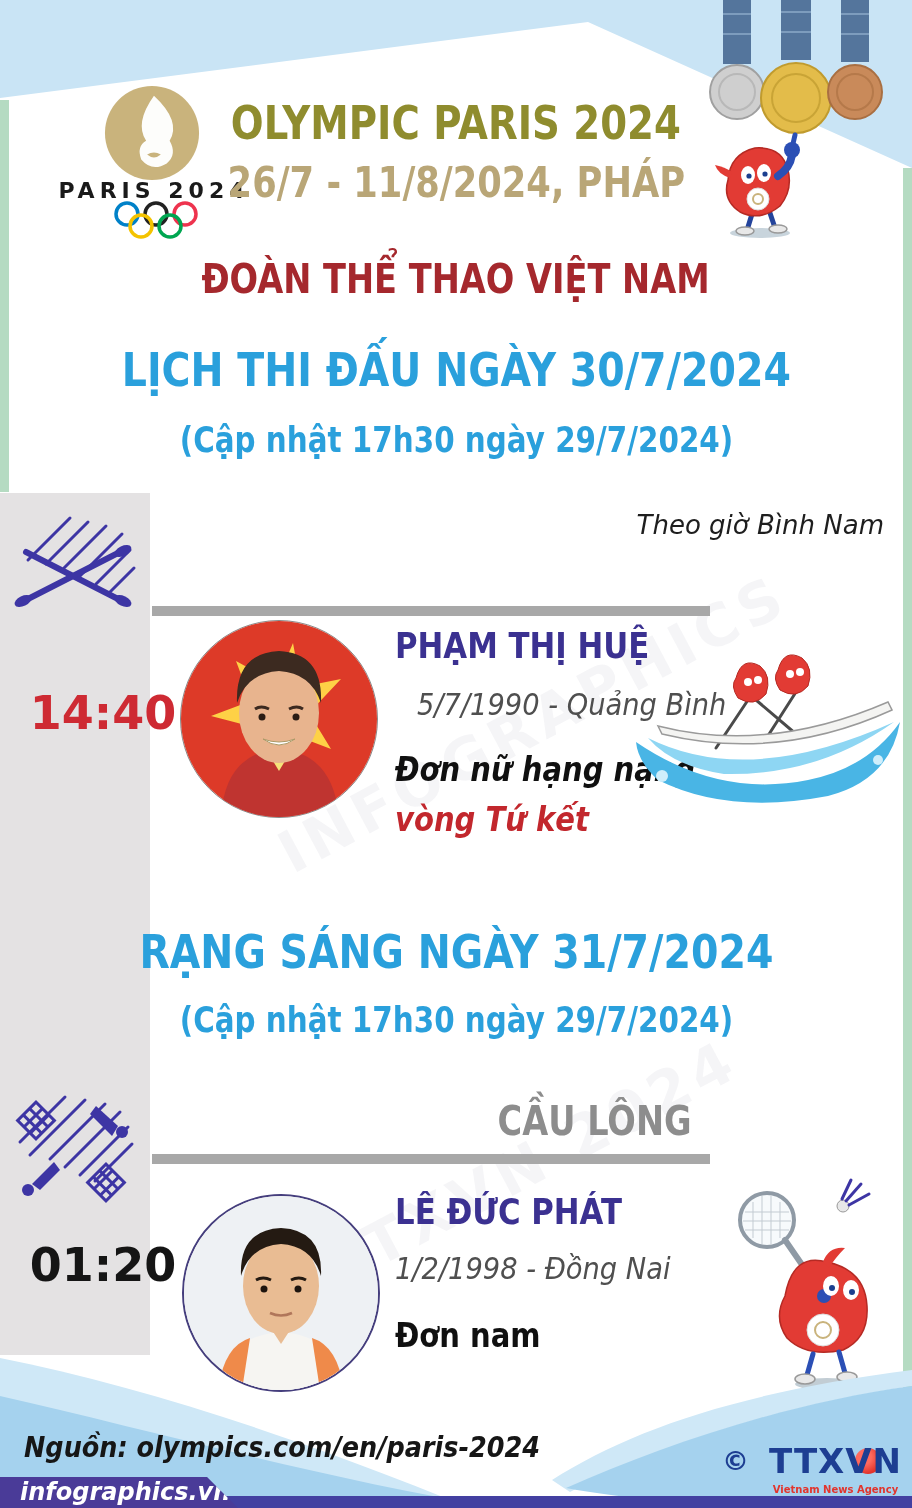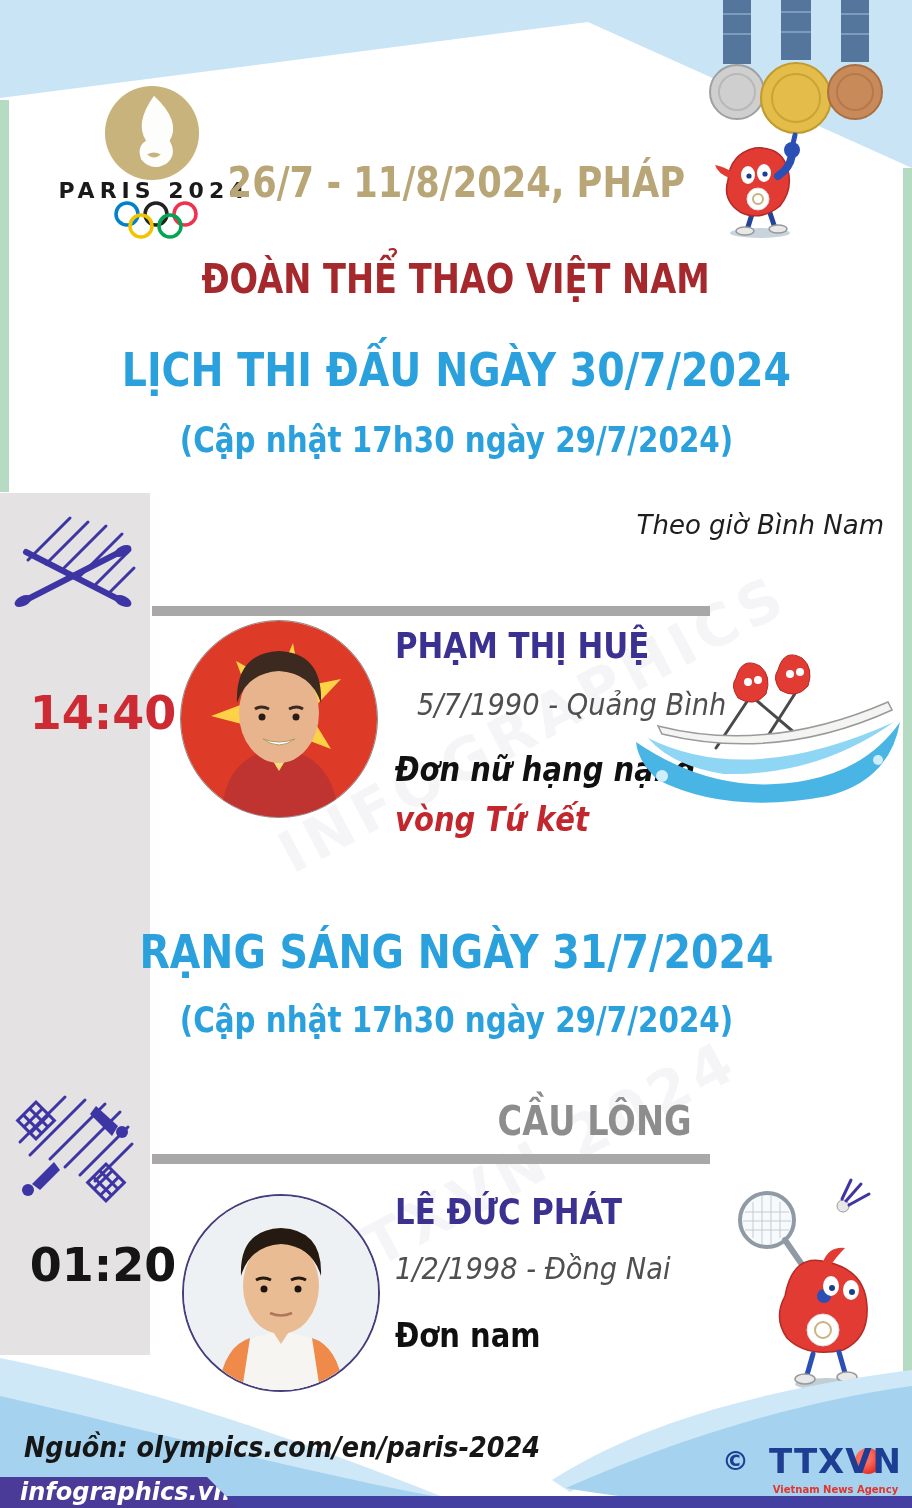--- a/index.html
+++ b/index.html
@@ -52,20 +52,23 @@
   <svg class="abs" style="left:110px;top:200px" width="92" height="42" viewBox="0 0 92 42">
     <g fill="none" stroke-width="3.5">
       <circle cx="17" cy="14" r="11" stroke="#0081c8"></circle>
       <circle cx="46" cy="14" r="11" stroke="#222222"></circle>
       <circle cx="75" cy="14" r="11" stroke="#ee334e"></circle>
       <circle cx="31" cy="26" r="11" stroke="#f4c300"></circle>
       <circle cx="60" cy="26" r="11" stroke="#00a651"></circle>
     </g>
   </svg>
 
+  <div class="center-line" style="top:96px;font-size:46px;font-weight:bold;color:#8f8c2e">
+    <span class="cond">OLYMPIC PARIS 2024</span>
+  </div>
   <div class="center-line" style="top:158px;font-size:42px;font-weight:bold;color:#b9a677">
     <span class="cond">26/7 - 11/8/2024, PHÁP</span>
   </div>
 
   <svg class="abs" style="left:695px;top:0" width="200" height="245" viewBox="0 0 200 245">
     <g>
       <rect x="28" y="0" width="28" height="64" fill="#54759c"></rect>
       <rect x="86" y="0" width="30" height="60" fill="#54759c"></rect>
       <rect x="146" y="0" width="28" height="62" fill="#54759c"></rect>
       <g stroke="#7d9cbd" stroke-width="2">

